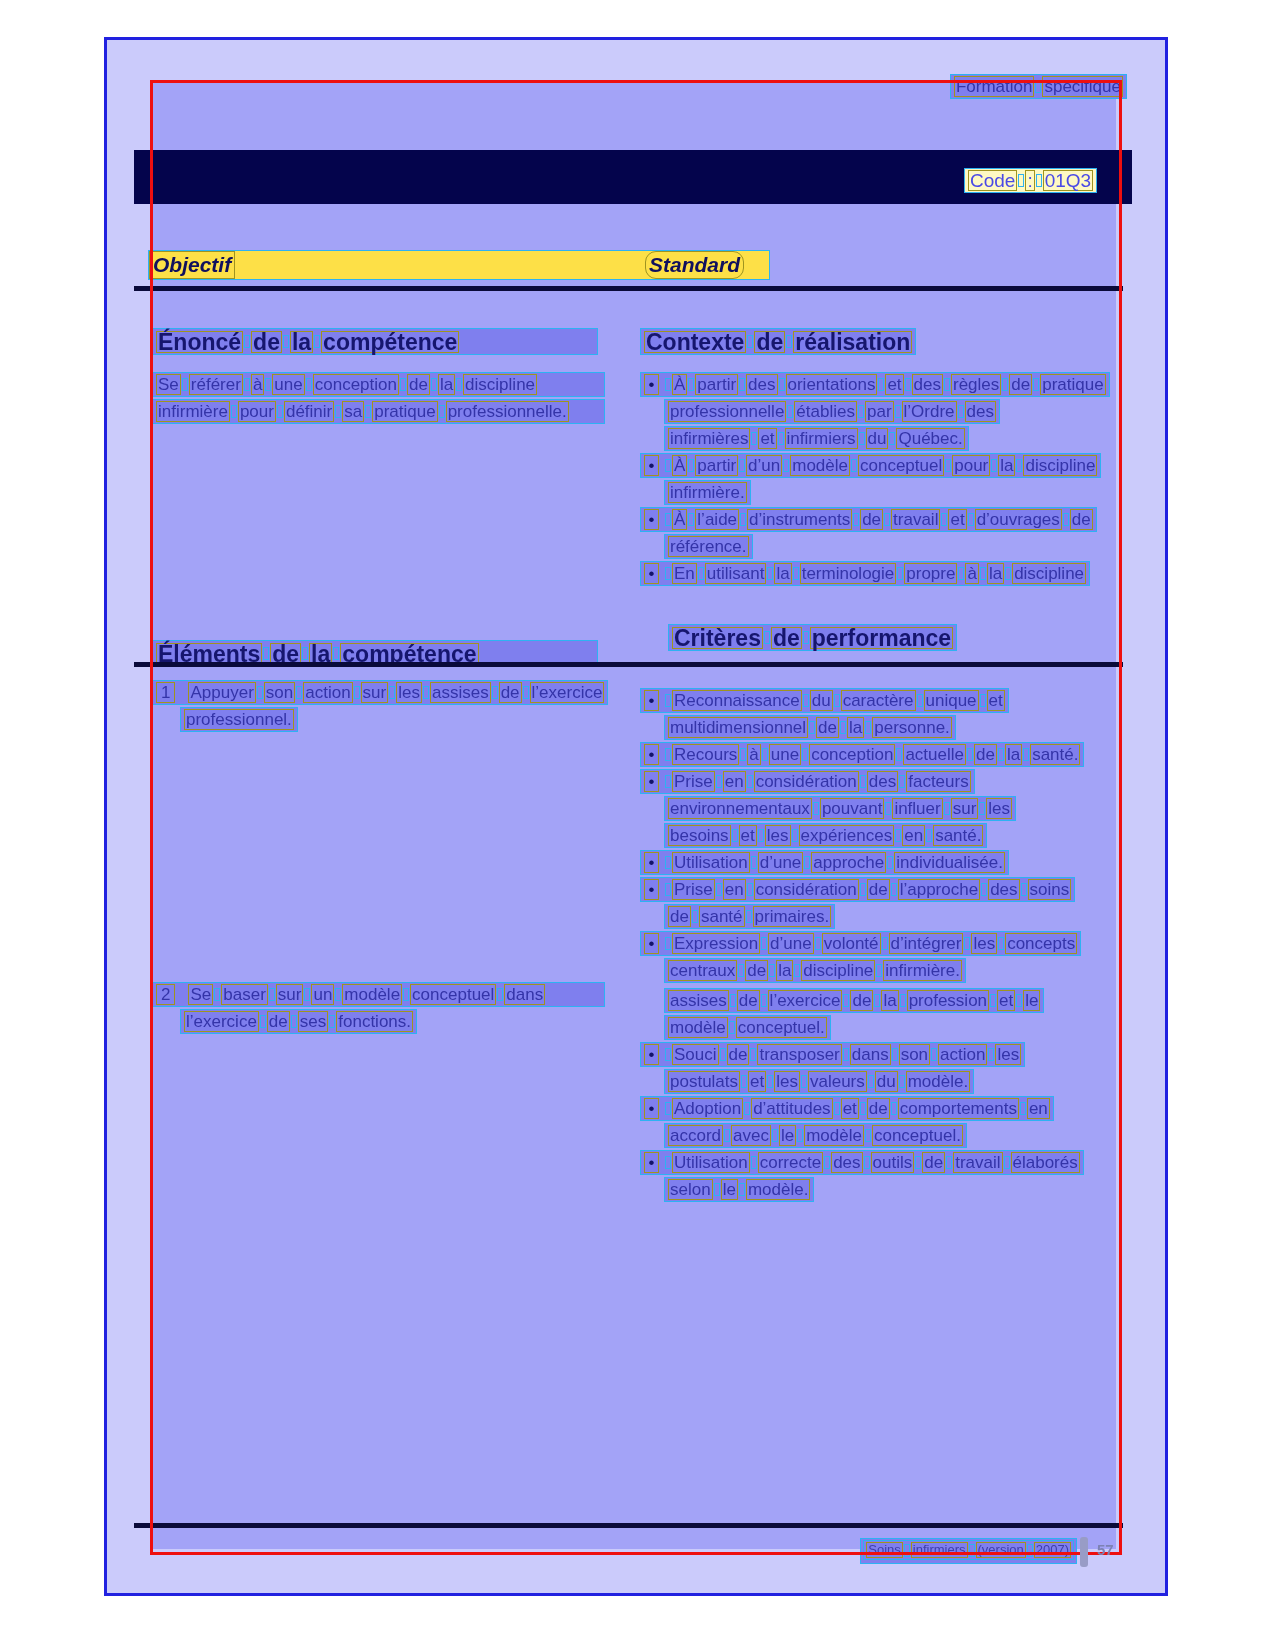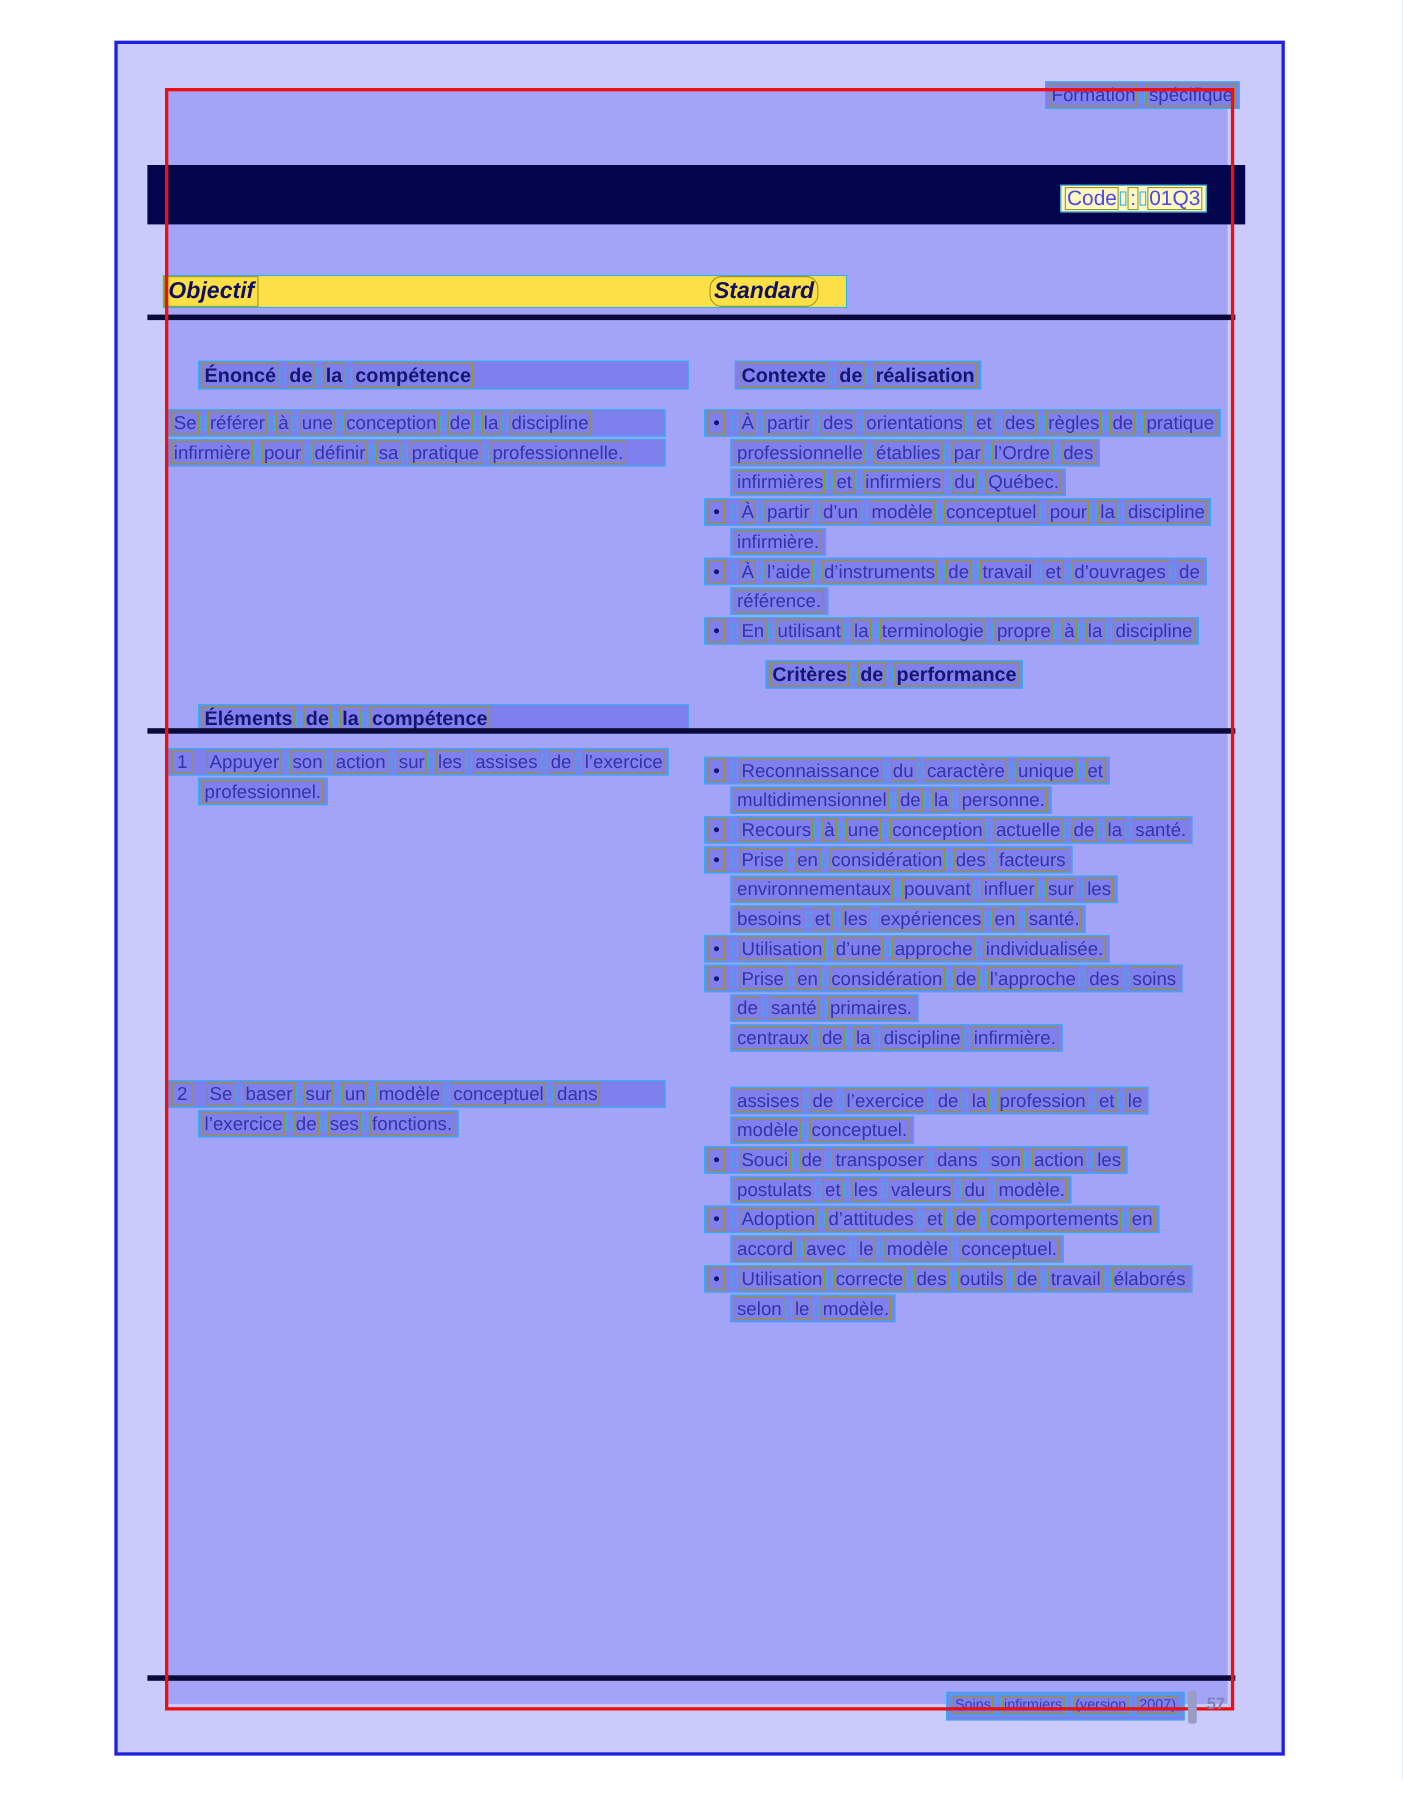--- a/index.html
+++ b/index.html
@@ -19,21 +19,21 @@
   
   .tl{display:table;white-space:nowrap;border:1px solid #2db2f2;background:#7f7fee;
       padding:1px 3px;margin-bottom:2px;font-size:17px;line-height:19px;color:#3434a8;}
   .w{display:inline-block;border:1px solid #9f941f;padding:0 1px;vertical-align:middle;}
   .sp{display:inline-block;border:1px solid #2db2f2;width:4px;height:11px;
       vertical-align:middle;margin:0 1px;}
   .blt{display:inline-block;border:1px solid #9f941f;width:13px;text-align:center;
        margin-right:5px;color:#14146a;vertical-align:middle;}
   .num{display:inline-block;border:1px solid #9f941f;padding:0 4px;margin-right:13px;
        vertical-align:middle;}
-  .hdr{font-weight:bold;color:#16166e;font-size:18px;line-height:20px;margin-left:28px;}
+  .hdr{font-weight:bold;color:#16166e;font-size:23px;line-height:20px;}
   .minw{min-width:438px;}
   .ext{min-width:445px;}
   .cont{margin-left:24px;}
   .contn{margin-left:28px;}
   .ftr{font-size:13px;line-height:14px;padding:1px 2px;color:#3e3ea8;}
 
   .abs{position:absolute;z-index:2;}
   #formation{right:148px;top:74px;}
   #code-field{left:964px;top:168px;font-size:19px;color:#4a4ae6;background:#fef9c3;}
   #code-field .w{border-color:#9f941f;}
@@ -41,21 +41,21 @@
 
   #thead-band{left:148px;top:250px;width:620px;height:28px;border:1px solid #2db2f2;
               background:#fde047;font-size:21px;font-weight:bold;font-style:italic;
               color:#10105e;line-height:26px;}
   #thead-band .w{padding:0 3px;}
   #th-standard{position:absolute;left:496px;top:0;border-radius:11px;}
 
   #sec1-lh{left:152px;top:328px;} #sec1-rh{left:640px;top:328px;}
   #sec1-left{left:152px;top:372px;width:470px;}
   #sec1-right{left:640px;top:372px;width:486px;}
-  #sec2-lh{left:152px;top:640px;} #sec2-rh{left:640px;top:600px;padding-left:28px;}
+  #sec2-lh{left:152px;top:640px;} #sec2-rh{left:640px;top:624px;padding-left:28px;}
   #item1-left{left:152px;top:680px;width:472px;}
   #item1-right{left:640px;top:688px;width:486px;}
   #item2-left{left:152px;top:982px;width:472px;}
   #item2-right{left:640px;top:988px;width:486px;}
 
   #footer-band{right:198px;top:1538px;}
   #page-num{left:1097px;top:1541px;font-size:15px;font-weight:bold;color:#7d82b4;z-index:7;}
   #scroll-thumb{left:1080px;top:1537px;width:8px;height:30px;background:#989cc6;
                 border-radius:3px;z-index:7;}
 </style>
@@ -402,20 +402,35 @@
         <span class="sp"></span>
         <span class="w">soins</span>
       </div>
       <div class="tl cont">
         <span class="w">de</span>
         <span class="sp"></span>
         <span class="w">santé</span>
         <span class="sp"></span>
         <span class="w">primaires.</span>
       </div>
+      <div class="tl">
+        <span class="blt">•</span>
+        <span class="sp"></span>
+        <span class="w">Expression</span>
+        <span class="sp"></span>
+        <span class="w">d’une</span>
+        <span class="sp"></span>
+        <span class="w">volonté</span>
+        <span class="sp"></span>
+        <span class="w">d’intégrer</span>
+        <span class="sp"></span>
+        <span class="w">les</span>
+        <span class="sp"></span>
+        <span class="w">concepts</span>
+      </div>
       <div class="tl cont">
         <span class="w">centraux</span>
         <span class="sp"></span>
         <span class="w">de</span>
         <span class="sp"></span>
         <span class="w">la</span>
         <span class="sp"></span>
         <span class="w">discipline</span>
         <span class="sp"></span>
         <span class="w">infirmière.</span>

